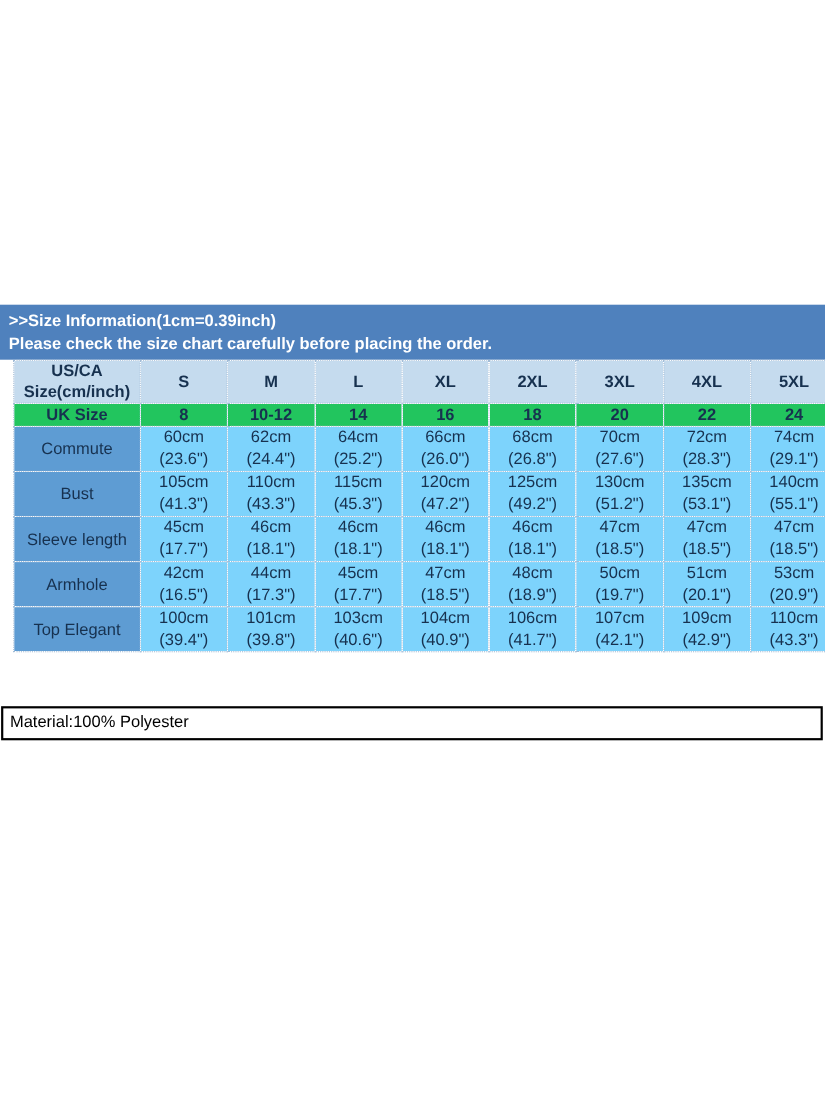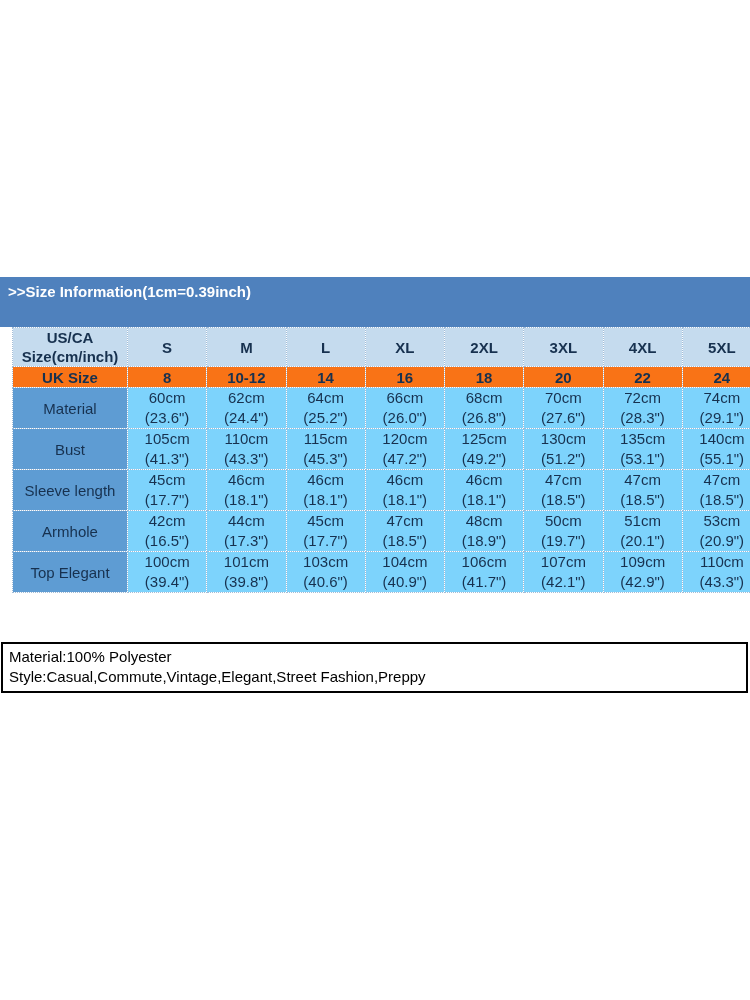--- a/index.html
+++ b/index.html
@@ -36,21 +36,21 @@
   table.size-table col.c-label{width:115px;}
   table.size-table td{
     border:1px dotted #A3BCD6;
     text-align:center;
     vertical-align:middle;
     padding:0;
     color:#17314F;
     overflow:hidden;
   }
   tr.row-header td{height:38px;background:#C5DBEE;font-weight:bold;}
-  tr.row-region td{height:20px;background:#f97316;font-weight:bold;}
+  tr.row-region td{height:20px;background:#22c55e;font-weight:bold;}
   tr.row-measure td{height:39px;background:#7dd3fc;}
   td.corner-cell{line-height:19px;}
   td.region-label{text-align:center;}
   td.measure-label{
     background:#5E9CD3 !important;
     text-align:left;
     padding-left:8px;
     font-weight:normal;
     color:#17314F;
   }
@@ -70,20 +70,21 @@
     margin-top:28px;
   }
 </style>
 </head>
 <body>
 
 <div class="page">
 
   <div class="banner">
     <div>&gt;&gt;Size Information(1cm=0.39inch)</div>
+    <div>Please check the size chart carefully before placing the order.</div>
   </div>
 
   <table class="size-table" id="size-table">
     <colgroup>
       <col class="c-label">
       <col>
         <col>
         <col>
         <col>
         <col>
@@ -111,21 +112,21 @@
           <td class="region-value">8</td>
           <td class="region-value">10-12</td>
           <td class="region-value">14</td>
           <td class="region-value">16</td>
           <td class="region-value">18</td>
           <td class="region-value">20</td>
           <td class="region-value">22</td>
           <td class="region-value">24</td>
         </tr>
         <tr class="row-measure">
-          <td class="measure-label">Material</td>
+          <td class="measure-label">Commute</td>
           <td class="measure-value">
             <div>60cm</div>
             <div>(23.6")</div>
           </td>
           <td class="measure-value">
             <div>62cm</div>
             <div>(24.4")</div>
           </td>
           <td class="measure-value">
             <div>64cm</div>
@@ -290,16 +291,15 @@
           <td class="measure-value">
             <div>110cm</div>
             <div>(43.3")</div>
           </td>
         </tr>
       </tbody>
   </table>
 
   <div class="info-box" id="info-box">
       <div class="info-line">Material:100% Polyester</div>
-      <div class="info-line">Style:Casual,Commute,Vintage,Elegant,Street Fashion,Preppy</div>
     </div>
 
 </div>
 
 </body></html>

